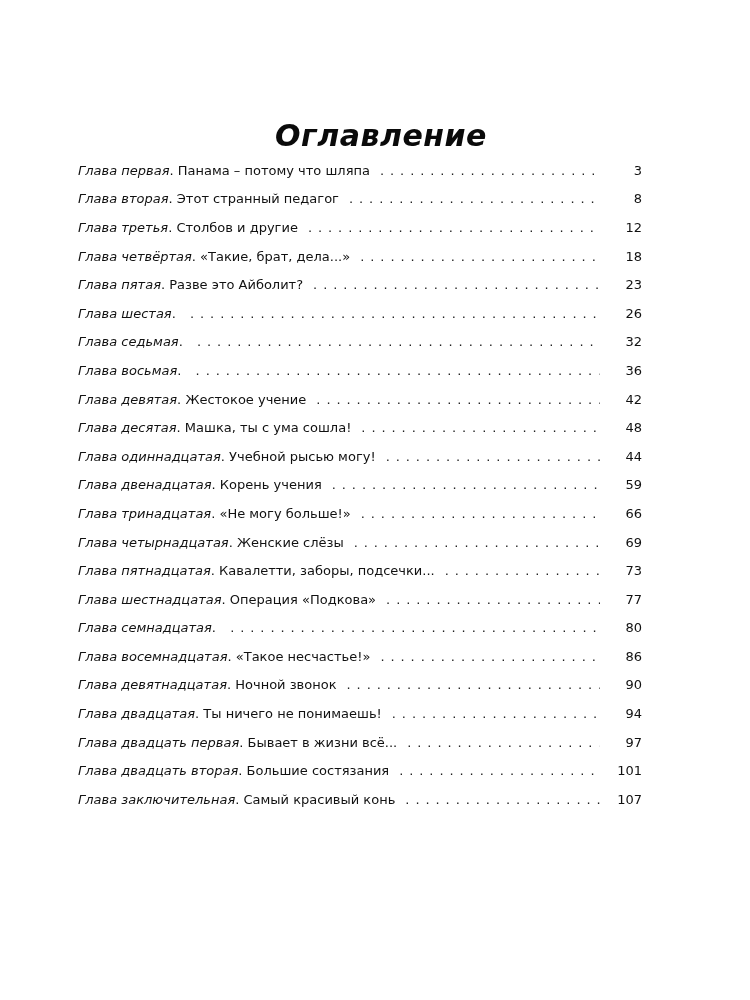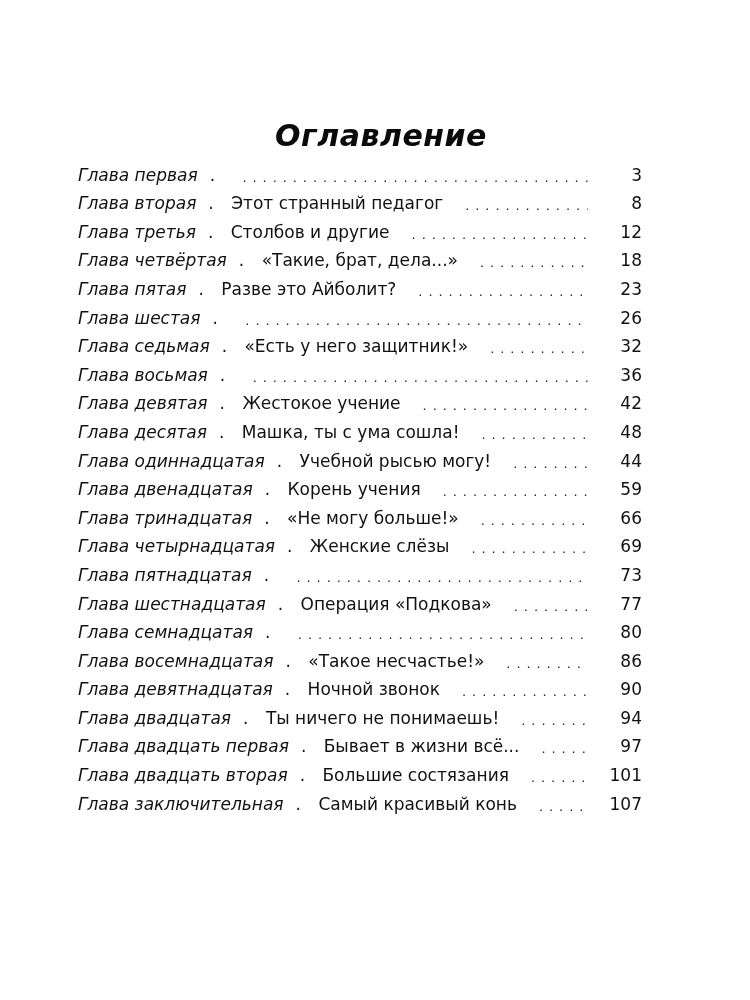--- a/index.html
+++ b/index.html
@@ -7,23 +7,22 @@
     width: 750px; height: 1000px; background: #ffffff; color: #111111;
     font-family: "DejaVu Sans", sans-serif; position: relative; overflow: hidden;
   }
   .title {
     position: absolute; left: 6px; top: 98px; width: 750px; text-align: center;
     font-family: "DejaVu Sans", sans-serif; font-weight: bold; font-style: italic;
     font-size: 30px; letter-spacing: 0.5px; color: #0a0a0a;
   }
   .toc { position: absolute; left: 78px; top: 156px; width: 564px; }
   .row {
-    display: flex; align-items: flex-end; height: 28.6px; font-size: 17px;
+    display: flex; align-items: center; height: 28.6px; font-size: 13px;
     white-space: nowrap;
-    gap: 12px;
   }
   .chap { font-style: italic; }
   .name { }
   .dots {
     flex: 1; overflow: hidden; margin: 0 8px 0 10px; letter-spacing: 6.3px;
     font-size: 13px; color: #222;
   }
   .dots::before {
     content: ". . . . . . . . . . . . . . . . . . . . . . . . . . . . . . . . . . . . . . . . . . . . . . . . . . . . . . . . . . . . . . . . . . . . . . . . . . . . . . . .";
     letter-spacing: 0;
@@ -33,20 +32,21 @@
 </style>
 </head>
 <body>
 
 <h1 class="title">Оглавление</h1>
 
 <div class="toc" id="toc">
     <div class="row">
       <span class="chap">Глава первая</span>
       <span>.&nbsp;</span>
+      <span class="name">Панама – потому что шляпа</span>
       <span class="dots"></span>
       <span class="page">3</span>
     </div>
     <div class="row">
       <span class="chap">Глава вторая</span>
       <span>.&nbsp;</span>
       <span class="name">Этот странный педагог</span>
       <span class="dots"></span>
       <span class="page">8</span>
     </div>
@@ -73,21 +73,20 @@
     </div>
     <div class="row">
       <span class="chap">Глава шестая</span>
       <span>.&nbsp;</span>
       <span class="dots"></span>
       <span class="page">26</span>
     </div>
     <div class="row">
       <span class="chap">Глава седьмая</span>
       <span>.&nbsp;</span>
-      <span class="name">«Есть у него защитник!»</span>
       <span class="dots"></span>
       <span class="page">32</span>
     </div>
     <div class="row">
       <span class="chap">Глава восьмая</span>
       <span>.&nbsp;</span>
       <span class="dots"></span>
       <span class="page">36</span>
     </div>
     <div class="row">
@@ -128,20 +127,21 @@
     <div class="row">
       <span class="chap">Глава четырнадцатая</span>
       <span>.&nbsp;</span>
       <span class="name">Женские слёзы</span>
       <span class="dots"></span>
       <span class="page">69</span>
     </div>
     <div class="row">
       <span class="chap">Глава пятнадцатая</span>
       <span>.&nbsp;</span>
+      <span class="name">Кавалетти, заборы, подсечки...</span>
       <span class="dots"></span>
       <span class="page">73</span>
     </div>
     <div class="row">
       <span class="chap">Глава шестнадцатая</span>
       <span>.&nbsp;</span>
       <span class="name">Операция «Подкова»</span>
       <span class="dots"></span>
       <span class="page">77</span>
     </div>

